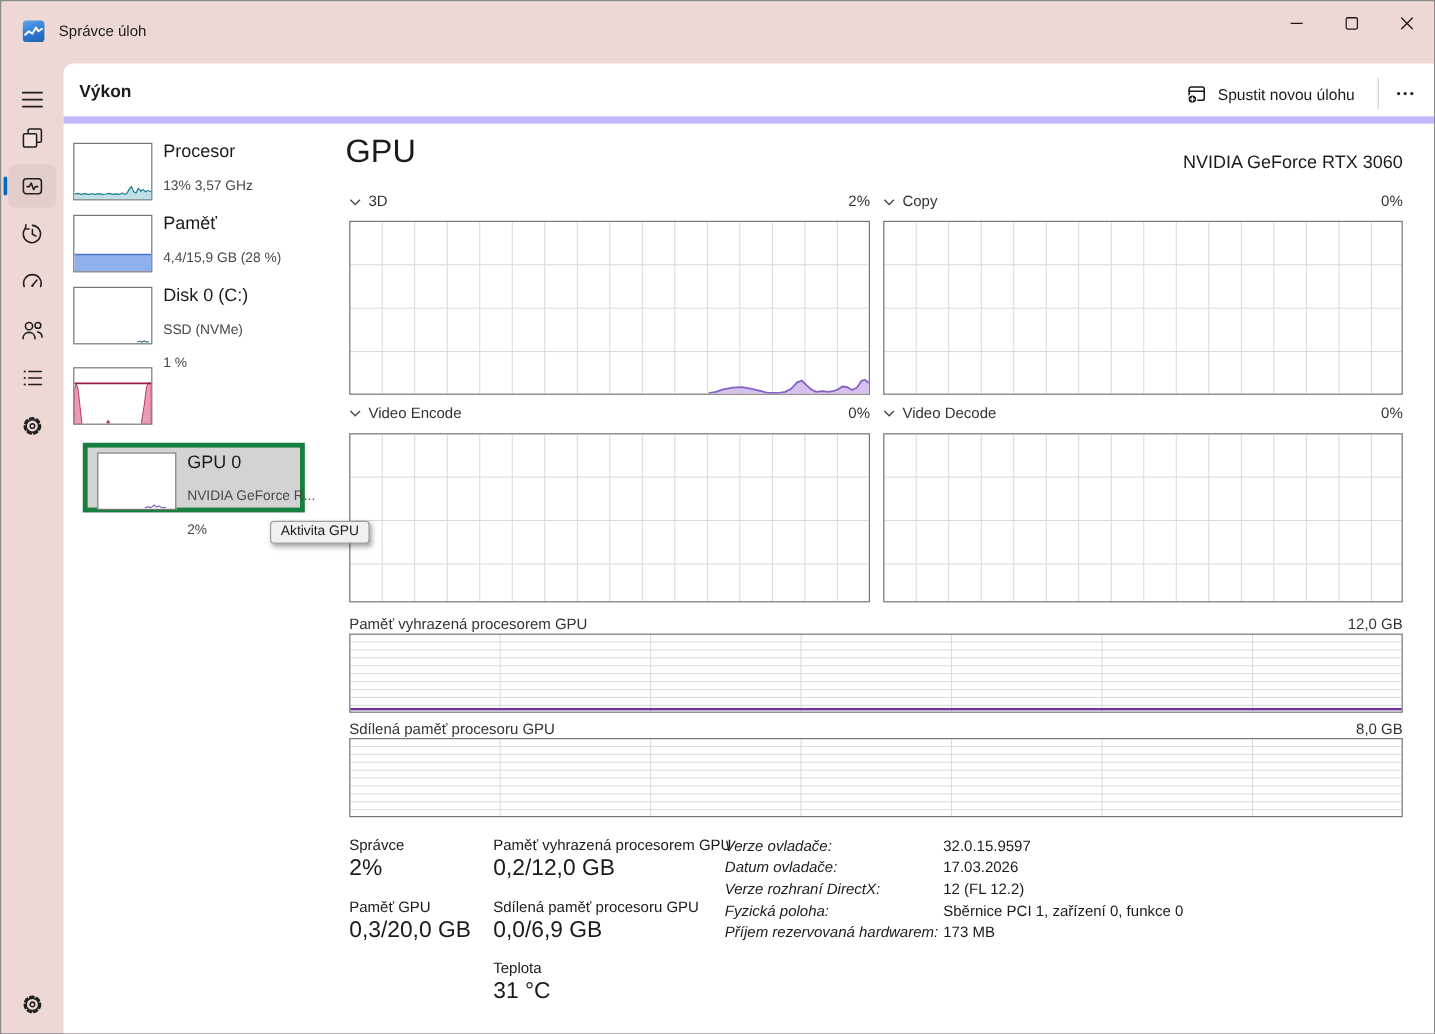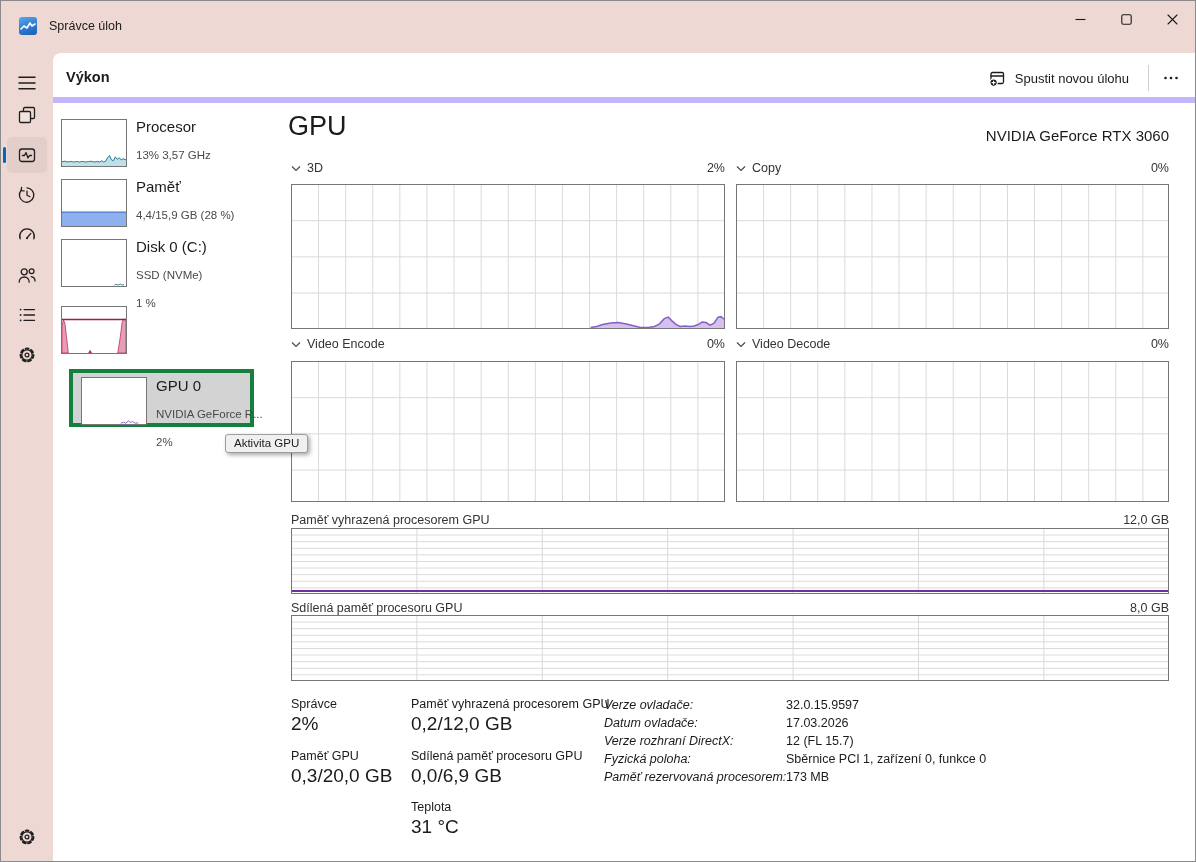--- a/index.html
+++ b/index.html
@@ -327,22 +327,22 @@
     <div class="stat-label" style="left:358px;top:696px">Sdílená paměť procesoru GPU</div>
     <div class="stat-value" style="left:358px;top:712px">0,0/6,9 GB</div>
     <div class="stat-label" style="left:358px;top:747px">Teplota</div>
     <div class="stat-value" style="left:358px;top:763px">31 °C</div>
 
     <div class="det-label" style="top:645px">Verze ovladače:</div>
     <div class="det-value" style="top:645px">32.0.15.9597</div>
     <div class="det-label" style="top:663px">Datum ovladače:</div>
     <div class="det-value" style="top:663px">17.03.2026</div>
     <div class="det-label" style="top:681px">Verze rozhraní DirectX:</div>
-    <div class="det-value" style="top:681px">12 (FL 15.7)</div>
+    <div class="det-value" style="top:681px">12 (FL 12.2)</div>
     <div class="det-label" style="top:699px">Fyzická poloha:</div>
     <div class="det-value" style="top:699px">Sběrnice PCI 1, zařízení 0, funkce 0</div>
-    <div class="det-label" style="top:717px">Paměť rezervovaná procesorem:</div>
+    <div class="det-label" style="top:717px">Příjem rezervovaná hardwarem:</div>
     <div class="det-value" style="top:717px">173 MB</div>
   </div>
 
   <div class="tooltip">Aktivita GPU</div>
 
 </div>
 
 </body></html>

